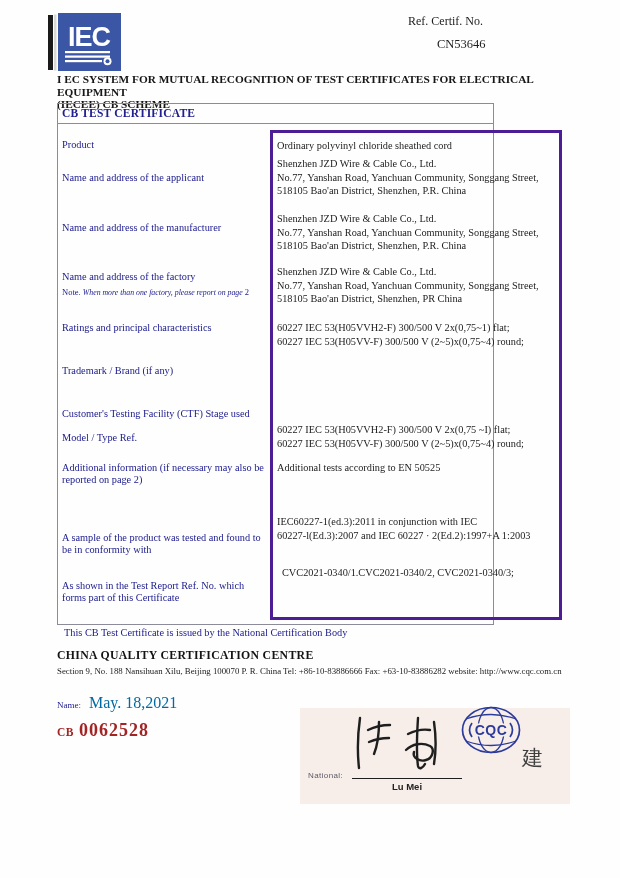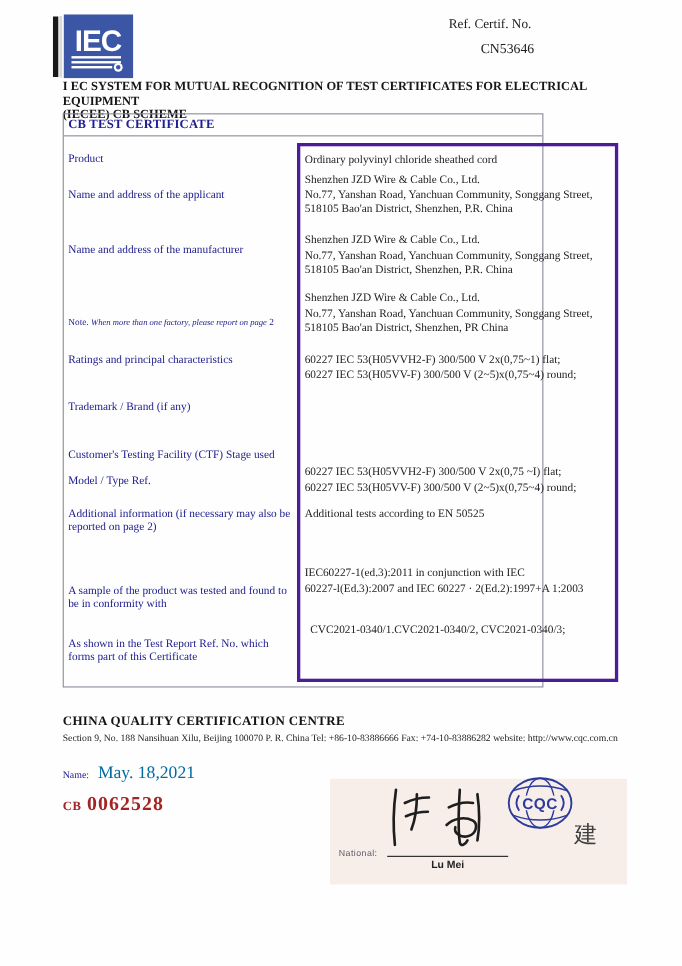--- a/index.html
+++ b/index.html
@@ -103,20 +103,21 @@
     <div>(IECEE) CB SCHEME</div>
   </div>
 
   <div class="cert-box">
     <div class="cert-title">CB TEST CERTIFICATE</div>
     <div class="title-rule"></div>
 
     <div class="lbl" style="top:35px">Product</div>
     <div class="lbl" style="top:68px">Name and address of the applicant</div>
     <div class="lbl" style="top:118px">Name and address of the manufacturer</div>
+    <div class="lbl" style="top:167px">Name and address of the factory</div>
     <div class="lbl note-line" style="top:182px">
       <span>Note.</span>
       <i>When more than one factory, please report on page</i>
       <span>2</span>
     </div>
     <div class="lbl" style="top:218px">Ratings and principal characteristics</div>
     <div class="lbl" style="top:261px">Trademark / Brand (if any)</div>
     <div class="lbl" style="top:304px">Customer's Testing Facility (CTF) Stage used</div>
     <div class="lbl" style="top:328px">Model / Type Ref.</div>
     <div class="lbl" style="top:358px">Additional information (if necessary may also be reported on page 2)</div>
@@ -158,22 +159,23 @@
 
       <div class="val" style="top:382px">
         <div>IEC60227-1(ed.3):2011 in conjunction with IEC</div>
         <div>60227-l(Ed.3):2007 and IEC 60227 · 2(Ed.2):1997+A 1:2003</div>
       </div>
 
       <div class="val" style="top:433px; left:9px">CVC2021-0340/1.CVC2021-0340/2, CVC2021-0340/3;</div>
     </div>
   </div>
 
+  <div class="issued-by">This CB Test Certificate is issued by the National Certification Body</div>
   <div class="ncb-name">CHINA QUALITY CERTIFICATION CENTRE</div>
-  <div class="ncb-address">Section 9, No. 188 Nansihuan Xilu, Beijing 100070 P. R. China Tel: +86-10-83886666 Fax: +74-10-83886282 website: http://www.cqc.com.cn</div>
+  <div class="ncb-address">Section 9, No. 188 Nansihuan Xilu, Beijing 100070 P. R. China Tel: +86-10-83886666 Fax: +63-10-83886282 website: http://www.cqc.com.cn</div>
 
   <div class="date-line">
     <span class="date-label">Name:</span><span class="date-value">May. 18,2021</span>
   </div>
 
   <div class="cb-line">
     <span class="cb-prefix">CB</span><span class="cb-number">0062528</span>
   </div>
 
   <div class="sig-block">

